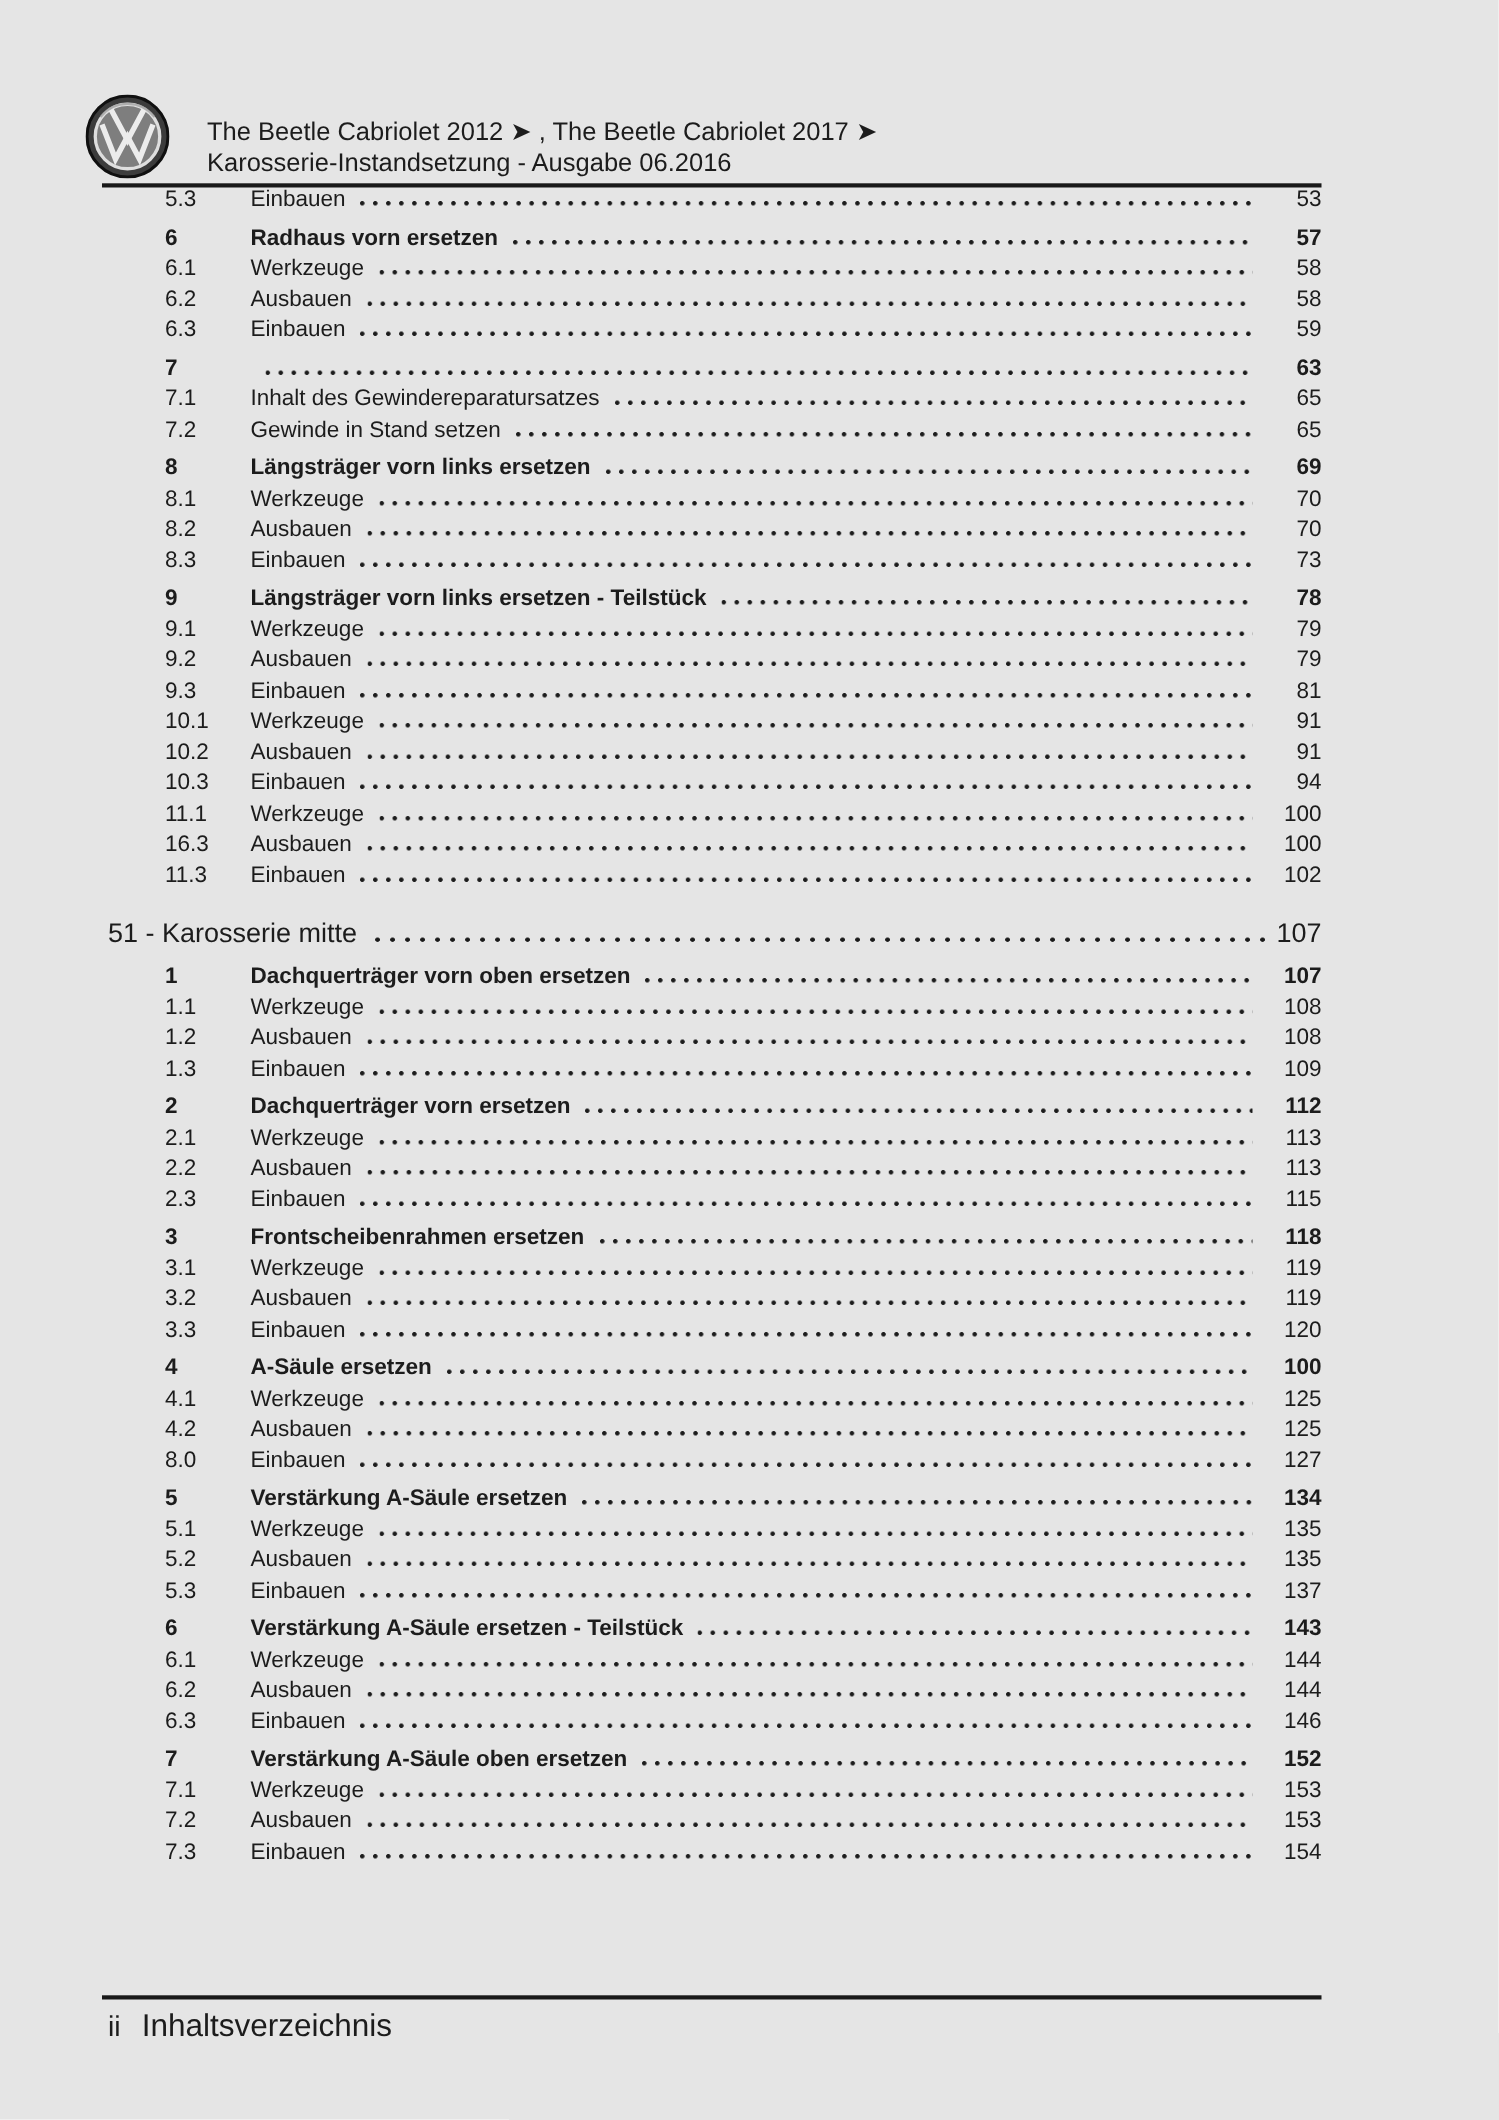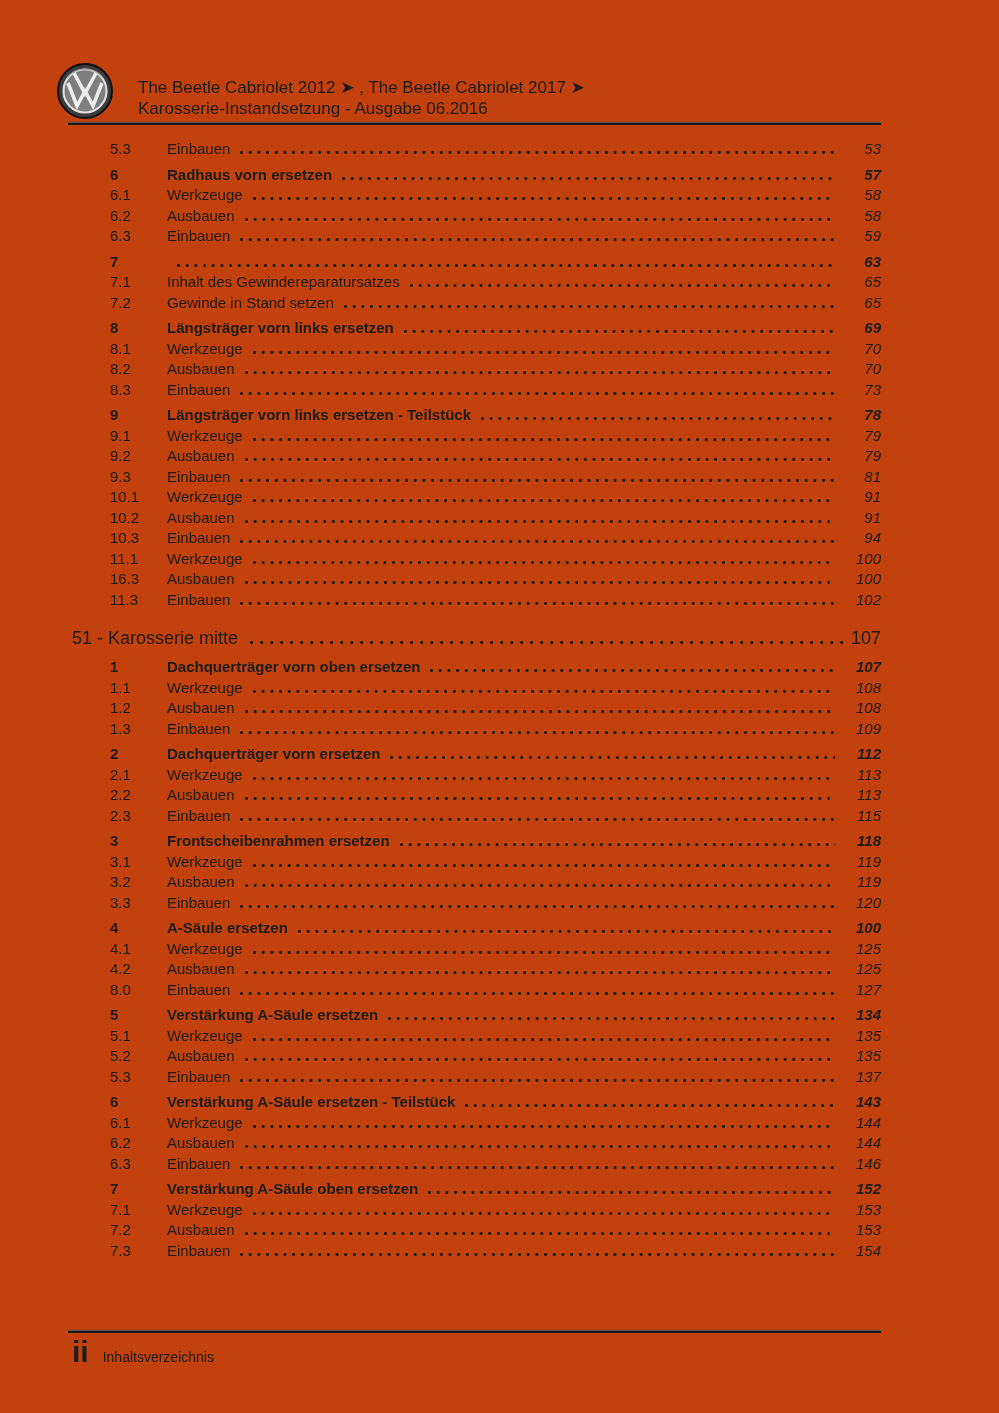--- a/index.html
+++ b/index.html
@@ -4,57 +4,57 @@
 <style>
   html, body { margin: 0; padding: 0; }
   body {
     width: 999px; height: 1413px;
     background: #ffffff;
     font-family: "Liberation Sans", sans-serif;
     color: #1c1c1c;
     position: relative;
     overflow: hidden;
   }
-  .page { position: absolute; inset: 0; background: #c2410c; }
+  .page { position: absolute; inset: 0; background: #e5e5e5; }
 
   
   .doc-header { position: absolute; top: 63px; left: 57px; display: flex; align-items: flex-start; }
   .logo { width: 56px; height: 56px; flex: none; }
   .header-text { margin-left: 25px; margin-top: 14px; font-size: 17px; line-height: 21px; white-space: nowrap; }
   .header-rule, .footer-rule {
     position: absolute; left: 68px; right: 118px; height: 3px;
     background: linear-gradient(to bottom, #555 0 1px, #191919 1px 3px);
   }
   .header-rule { top: 122px; }
   .footer-rule { top: 1330px; }
 
   
-  .toc { position: absolute; top: 140px; left: 72px; right: 118px; }
+  .toc { position: absolute; top: 124px; left: 72px; right: 118px; }
   .toc-row { display: flex; align-items: baseline; height: 20.5px; padding-left: 38px; font-size: 15px; }
   .toc-row.main { font-weight: bold; margin-top: 5px; }
   .toc-row .num { flex: none; width: 57px; }
   .toc-row .title { flex: none; white-space: nowrap; }
-  .toc-row .pg { flex: none; min-width: 36px; text-align: right; font-style: italic; }
+  .toc-row .pg { flex: none; min-width: 36px; text-align: right; }
   .leader { flex: 1 1 auto; position: relative; align-self: baseline; height: 0; min-width: 18px; }
   .leader::after {
     content: ""; position: absolute; left: 10px; right: 10px; bottom: 0; height: 3px;
     background-image: radial-gradient(circle at 1.5px 1.5px, #1c1c1c 1.25px, rgba(0,0,0,0) 1.75px);
     background-size: 8.7px 3px; background-repeat: repeat-x;
   }
   .toc-heading { display: flex; align-items: baseline; font-size: 18px; line-height: 28px; margin-top: 13px; margin-bottom: 6px; }
   .toc-heading .title { flex: none; white-space: nowrap; }
   .toc-heading .leader::after { left: 12px; right: 2px; height: 3.5px;
     background-image: radial-gradient(circle at 1.7px 1.7px, #1c1c1c 1.4px, rgba(0,0,0,0) 1.9px);
     background-size: 10px 3.5px; }
   .toc-heading .pg { flex: none; min-width: 34px; text-align: right; }
 
   
   .doc-footer { position: absolute; top: 1338px; left: 72px; display: flex; align-items: baseline; gap: 14px; }
-  .folio { font-size: 30px; line-height: 28px; font-weight: bold; }
-  .footer-title { font-size: 14px; }
+  .folio { font-size: 19px; line-height: 28px; }
+  .footer-title { font-size: 21px; }
 </style>
 </head>
 <body>
 
 <div class="page">
 
   <header class="doc-header">
     <span class="logo">
       <svg viewBox="0 0 56 56" width="56" height="56" aria-hidden="true">
         <circle cx="28" cy="28" r="27" fill="#3c3c3c" stroke="#101010" stroke-width="2"></circle>

